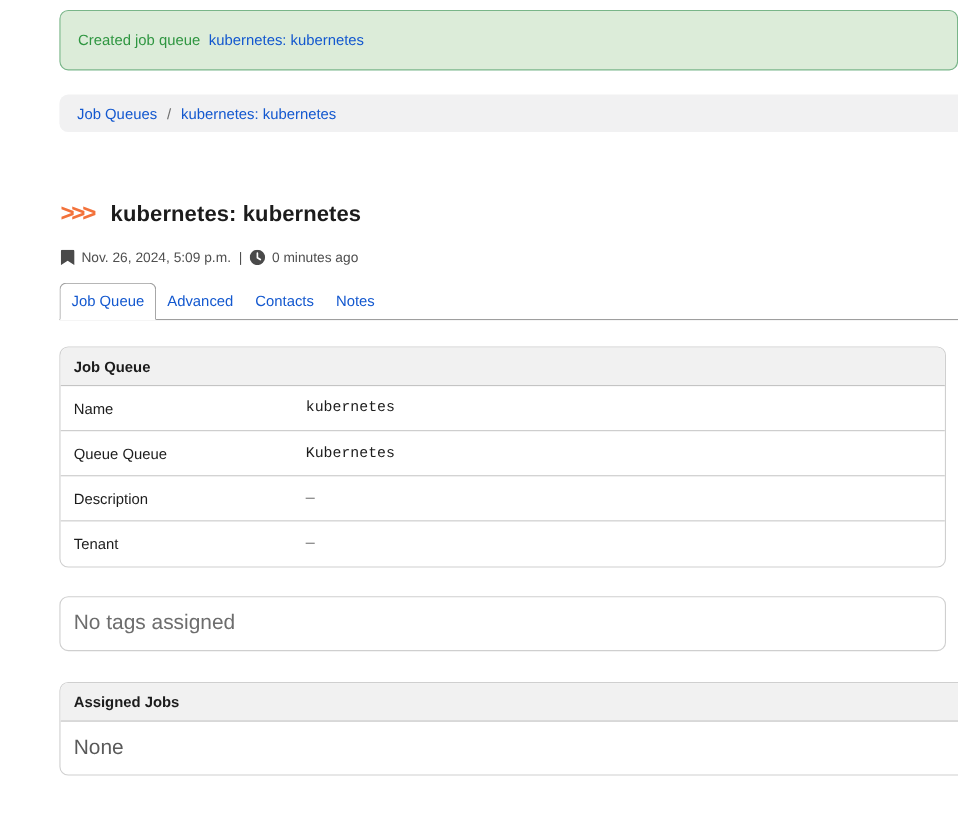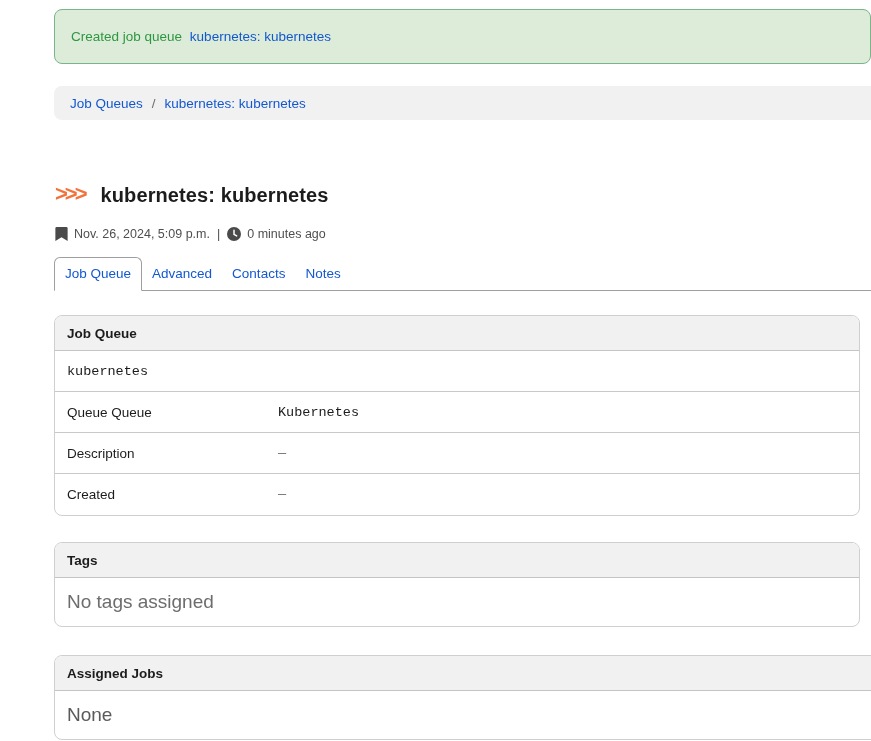--- a/index.html
+++ b/index.html
@@ -184,39 +184,39 @@
       <a class="tab active" href="#">Job Queue</a>
       <a class="tab" href="#">Advanced</a>
       <a class="tab" href="#">Contacts</a>
       <a class="tab" href="#">Notes</a>
     </div>
 
   <section class="card card-jobqueue">
     <div class="card-head">Job Queue</div>
     <div id="jq-table">
         <div class="trow">
+          <div class="th">Name</div>
           <div class="td">kubernetes</div>
         </div>
         <div class="trow">
           <div class="th">Queue Queue</div>
           <div class="td">Kubernetes</div>
         </div>
         <div class="trow">
           <div class="th">Description</div>
           <div class="td muted">—</div>
         </div>
         <div class="trow">
-          <div class="th">Created</div>
+          <div class="th">Tenant</div>
           <div class="td muted">—</div>
         </div>
       </div>
   </section>
 
   <section class="card card-tags">
-    <div class="card-head">Tags</div>
     <div class="card-body muted">No tags assigned</div>
   </section>
 
   <section class="card card-assigned bleed">
     <div class="card-head">Assigned Jobs</div>
     <div class="card-body plain">None</div>
   </section>
 
 </div>
 

